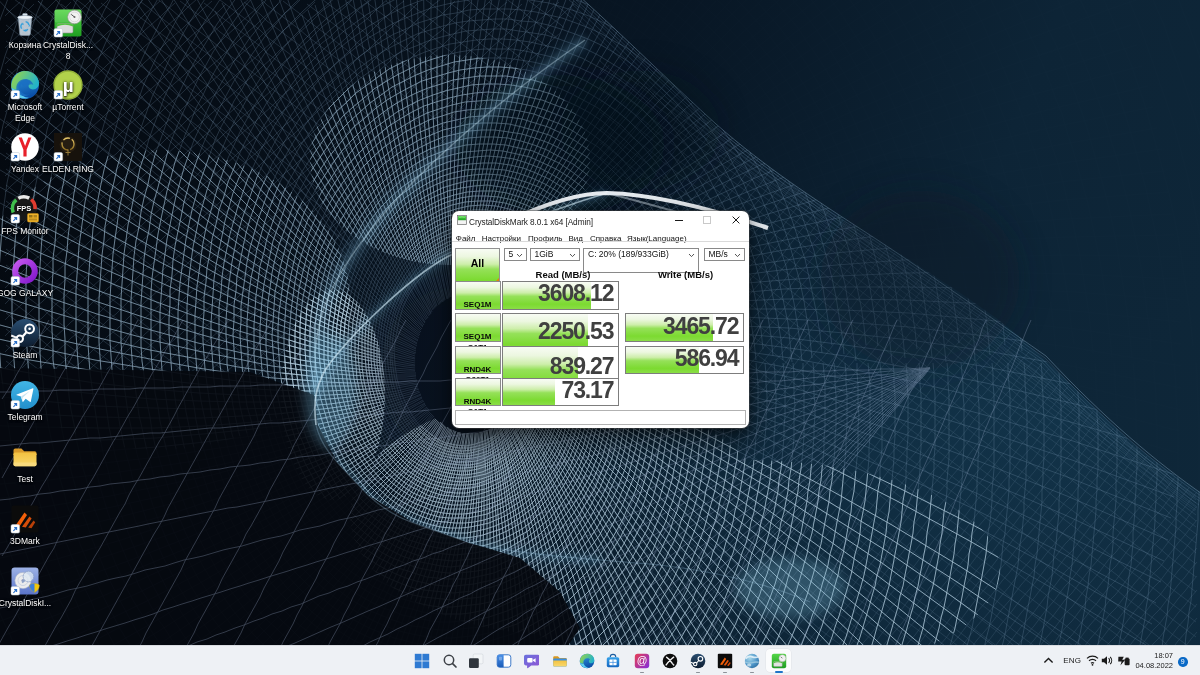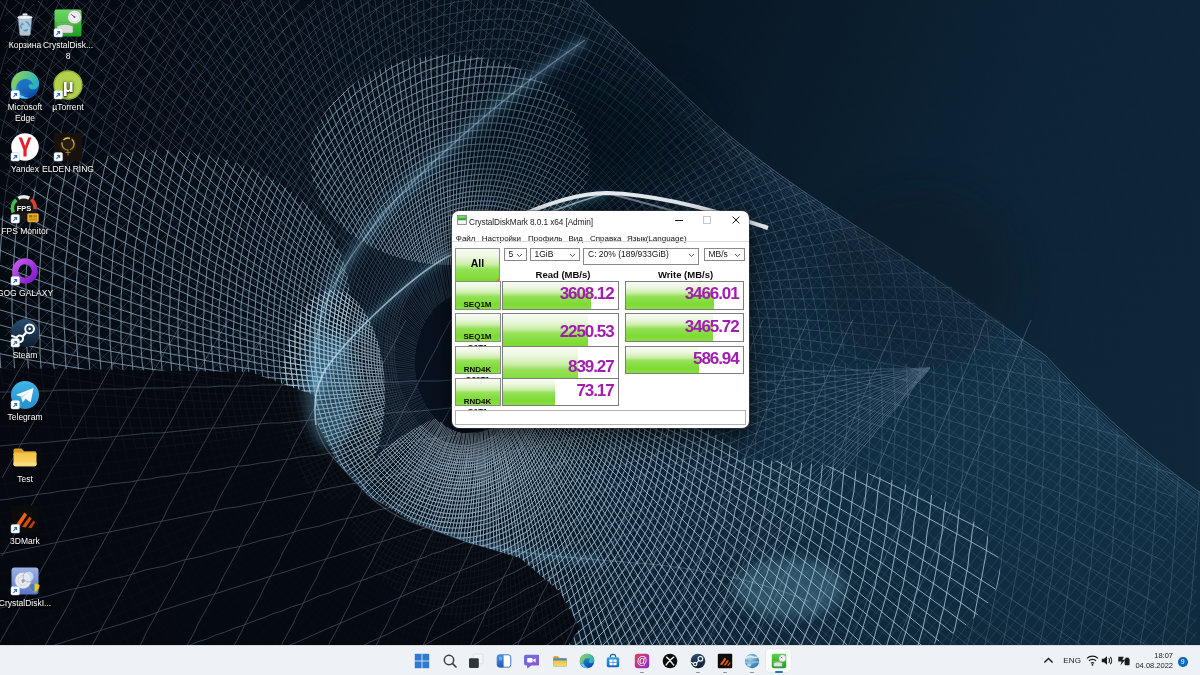--- a/index.html
+++ b/index.html
@@ -10,21 +10,21 @@
 
 #win{position:absolute;left:452px;top:211px;width:297px;height:217px;background:#fff;border-radius:7px;
  box-shadow:0 0 0 1px rgba(70,70,70,.45),0 12px 30px rgba(0,0,0,.55),0 3px 8px rgba(0,0,0,.35);font-family:"Liberation Sans",sans-serif}
 #win .abs{position:absolute}
 .ttl{font-size:9.5px;color:#1b1b1b;white-space:nowrap;transform:scaleX(0.87);transform-origin:0 0;letter-spacing:-.1px}
 .mi{position:absolute;top:22.5px;font-size:8px;color:#111;white-space:nowrap}
 .grn{background:linear-gradient(180deg,#f8fcf4 0%,#ecf7e0 20%,#cdeeaa 40%,#95e159 53%,#7cda31 82%,#8ade46 100%)}
 .cell{position:absolute;border:1px solid #7d7d7d;background:#fff}
 .lbl{position:absolute;border:1px solid #8a8a8a;text-align:center;font-weight:bold;font-size:8px;line-height:10.5px;color:#0a0a0a;padding-top:18px}
 .fill{position:absolute;left:0;top:0;bottom:0}
-.num{position:absolute;right:4px;top:50%;transform:translateY(-54%);font-weight:bold;font-size:17px;color:#a21caf;letter-spacing:-1.1px}
+.num{position:absolute;right:4px;top:50%;transform:translateY(-54%);font-weight:bold;font-size:23px;color:#404040;letter-spacing:-1.1px}
 .dd{position:absolute;border:1px solid #898989;background:#fff;font-size:8.5px;color:#111;line-height:11.5px;padding-left:4px;white-space:nowrap}
 .dd svg{position:absolute;right:3px;top:4px}
 .hdr{position:absolute;font-weight:bold;font-size:9.5px;color:#0a0a0a;transform:translateX(-50%);white-space:nowrap}
 
 #tb{position:absolute;left:0;top:645px;width:1200px;height:30px;background:#eef1f5;border-top:1px solid rgba(120,130,140,.18)}
 .ti{position:absolute;top:7px;width:16px;height:16px}
 .dot{position:absolute;top:25.5px;width:4px;height:1.8px;border-radius:1px;background:#8d9299}
 .trtxt{position:absolute;font-size:8px;color:#1a1a1a}
 </style></head><body>
 <div id="wall">
@@ -1088,38 +1088,34 @@
  <div class="abs grn" style="left:3px;top:37px;width:45px;height:40px;border:1px solid #919191">
   <div style="font-weight:bold;font-size:10.5px;text-align:center;margin-top:7.5px;color:#000">All</div>
   <div class="abs" style="right:0;bottom:0;width:0;height:0;border-left:9px solid transparent;border-bottom:9px solid #e2820e"></div>
  </div>
  <div class="dd" style="left:51.5px;top:37.2px;width:23px;height:13px">5<svg width="7" height="5" viewBox="0 0 7 5">
         <path d="M1 1 L3.5 3.6 L6 1" stroke="#555" fill="none"></path>
       </svg></div>
  <div class="dd" style="left:77.5px;top:37.2px;width:50px;height:13px">1GiB<svg width="7" height="5" viewBox="0 0 7 5">
         <path d="M1 1 L3.5 3.6 L6 1" stroke="#555" fill="none"></path>
       </svg></div>
- <div class="dd" style="left:131px;top:37.2px;width:116px;height:17px">C: 20% (189/933GiB)<svg width="7" height="5" viewBox="0 0 7 5">
+ <div class="dd" style="left:131px;top:37.2px;width:116px;height:25px">C: 20% (189/933GiB)<svg width="7" height="5" viewBox="0 0 7 5">
         <path d="M1 1 L3.5 3.6 L6 1" stroke="#555" fill="none"></path>
       </svg></div>
  <div class="dd" style="left:251.5px;top:37.2px;width:41px;height:13px">MB/s<svg width="7" height="5" viewBox="0 0 7 5">
         <path d="M1 1 L3.5 3.6 L6 1" stroke="#555" fill="none"></path>
       </svg></div>
 
  <div class="hdr" style="left:111px;top:57.5px">Read (MB/s)</div>
  <div class="hdr" style="left:233.5px;top:57.5px">Write (MB/s)</div>
 
  <div class="lbl grn" style="left:2.5px;top:70px;width:46px;height:28.5px">SEQ1M<br>Q8T1</div>
  <div class="cell" style="left:49.5px;top:70px;width:117px;height:28.5px">
       <div class="fill grn" style="width:77%"></div>
       <span class="num">3608.12</span>
-    </div>
- <div class="cell" style="left:172.5px;top:70px;width:119px;height:28.5px">
-      <div class="fill grn" style="width:76%"></div>
-      <span class="num">3466.01</span>
     </div>
 
  <div class="lbl grn" style="left:2.5px;top:102.3px;width:46px;height:28.5px">SEQ1M<br>Q1T1</div>
  <div class="cell" style="left:49.5px;top:102.3px;width:117px;height:39px">
       <div class="fill grn" style="width:74%"></div>
       <span class="num">2250.53</span>
     </div>
  <div class="cell" style="left:172.5px;top:102.3px;width:119px;height:28.5px">
       <div class="fill grn" style="width:75%"></div>
       <span class="num">3465.72</span>

